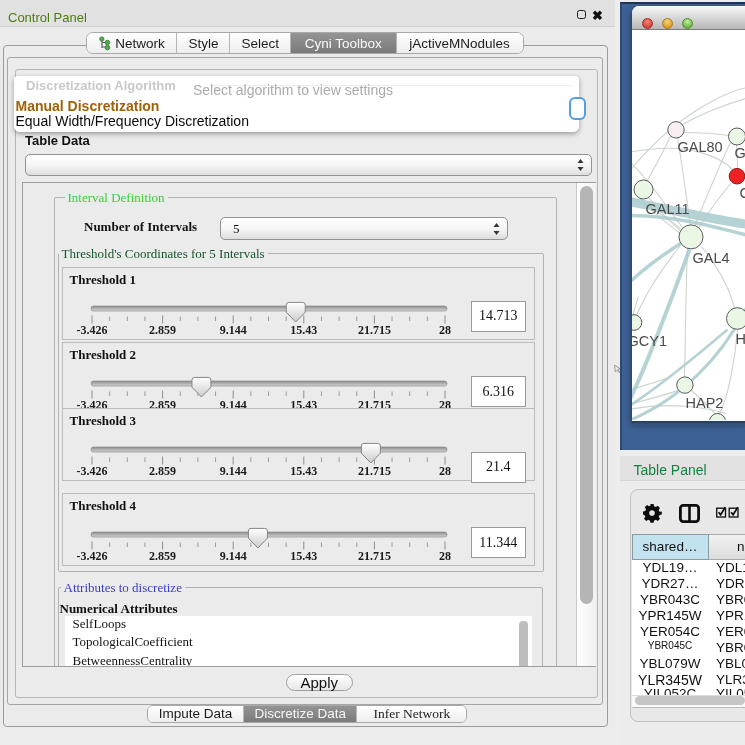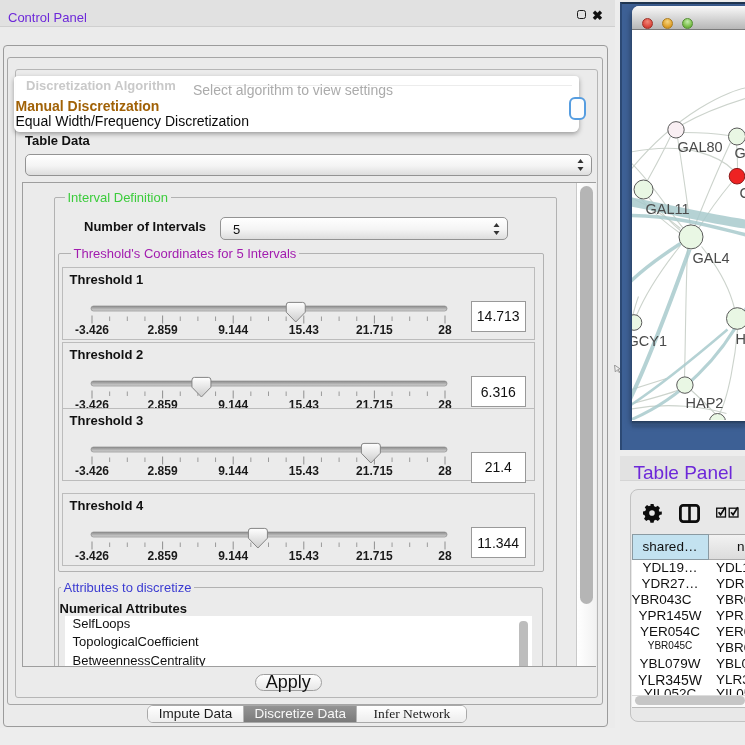--- a/index.html
+++ b/index.html
@@ -1,21 +1,21 @@
 <!DOCTYPE html>
 <html><head><meta charset="utf-8">
 <style>
 html,body{margin:0;padding:0;width:745px;height:745px;overflow:hidden;
  font-family:"Liberation Sans",sans-serif;background:#ededed;}
 *{box-sizing:border-box;}
 .abs{position:absolute;}
 #leftwin{position:absolute;left:0;top:0;width:615px;height:745px;background:#ebebeb;}
 #titlebar{position:absolute;left:0;top:0;width:615px;height:27px;background:#e1e1e1;
  border-bottom:1px solid #cfcfcf;}
-#titlebar .t{position:absolute;left:8px;top:9.5px;font-size:13px;color:#6d28d9;}
+#titlebar .t{position:absolute;left:8px;top:9.5px;font-size:13px;color:#4d7c0f;}
 #flt{position:absolute;left:577px;top:10px;width:9px;height:9px;border:1.6px solid #1a1a1a;border-radius:2.5px;}
 #clo{position:absolute;left:592px;top:7.5px;font-size:13px;font-weight:bold;color:#111;}
 
 .seg{position:absolute;display:flex;border:1px solid #a9a9a9;border-radius:7px;overflow:hidden;
  background:#fff;}
 .seg .s{height:100%;display:flex;align-items:center;justify-content:center;
  font-size:13.5px;color:#1c1c1c;background:linear-gradient(#ffffff,#ededed);
  border-right:1px solid #b5b5b5;}
 .seg .s:last-child{border-right:none;}
 .seg .sel{background:linear-gradient(#949494,#7a7a7a);color:#f8f8f8;}
@@ -41,50 +41,62 @@
 <body>
 <div id="leftwin">
  <div id="titlebar">
       <span class="t">Control Panel</span>
     </div>
  <div id="flt"></div>
     <div id="clo">✖</div>
  <div id="bA"></div>
     <div id="bB"></div>
     <div id="bC"></div>
+ <div class="seg" id="toptabs" style="left:85.5px;top:32.3px;width:438px;height:21.6px;font-size:0;">
+  <div class="s" style="width:91.3px;"><svg width="13" height="15" viewBox="0 0 13 15" style="margin-right:4px;">
+          <path d="M4 3.5 V12 M4 6.5 H9 M4 11 H9" stroke="#5e5e5e" stroke-width="1.2" fill="none"></path>
+          <circle cx="3.8" cy="3" r="2.1" fill="#4eae4e" stroke="#2e7a2e" stroke-width="0.8"></circle>
+          <circle cx="9.4" cy="6.5" r="2.3" fill="#4eae4e" stroke="#2e7a2e" stroke-width="0.8"></circle>
+          <circle cx="9.4" cy="11.6" r="2.3" fill="#4eae4e" stroke="#2e7a2e" stroke-width="0.8"></circle>
+        </svg>Network</div>
+  <div class="s" style="width:53.3px;">Style</div>
+  <div class="s" style="width:60.9px;">Select</div>
+  <div class="s sel" style="width:106px;">Cyni Toolbox</div>
+  <div class="s" style="width:126.5px;">jActiveMNodules</div>
+ </div>
 </div>
 
 <div class="abs" style="left:25px;top:132.5px;font-size:13px;font-weight:bold;color:#111;">Table Data</div>
 <div class="combo" style="left:25px;top:154px;width:567px;height:22px;">
  <svg class="ar" viewBox="0 0 7 12">
       <path d="M3.5 0 L6.5 4 H0.5 Z" fill="#333"></path>
       <path d="M3.5 12 L6.5 8 H0.5 Z" fill="#333"></path>
     </svg>
 </div>
 
 <div class="abs" style="left:21.5px;top:181.5px;width:574px;height:485px;border:1px solid #9e9e9e;"></div>
 <div class="abs" style="left:575.5px;top:182.5px;width:20px;height:483px;background:linear-gradient(to right,#ffffff,#f1f1f1);border-left:1px solid #c9c9c9;"></div>
 <div class="abs" style="left:579.5px;top:186px;width:13px;height:418px;background:#b5b5b5;border-radius:6.5px;"></div>
 
-<div class="abs" id="scrollclip" style="left:22.5px;top:182.5px;width:553px;height:483px;overflow:hidden;">
+<div class="abs" id="scrollclip" style="left:22.5px;top:182.5px;width:553px;height:483px;overflow:hidden;font-family:Liberation Serif, serif;">
 
  <div class="grp" style="left:31px;top:14px;width:503px;height:700px;">
   <span class="gt" style="left:10px;color:#3ccc3c;">Interval Definition</span>
  </div>
  <div class="abs" style="left:61.5px;top:36px;font-size:13px;font-weight:bold;color:#111;">Number of Intervals</div>
  <div class="combo" style="left:197.5px;top:34.5px;width:288px;height:23px;">
   <span class="cv">5</span>
   <svg class="ar" viewBox="0 0 7 12">
         <path d="M3.5 0 L6.5 4 H0.5 Z" fill="#333"></path>
         <path d="M3.5 12 L6.5 8 H0.5 Z" fill="#333"></path>
       </svg>
  </div>
 
  <div class="grp" style="left:35px;top:70.5px;width:486px;height:319px;">
-  <span class="gt" style="left:12px;color:#a21caf;">Threshold's Coordinates for 5 Intervals</span>
+  <span class="gt" style="left:0;color:#14532d;">Threshold's Coordinates for 5 Intervals</span>
  </div>
  <div class="thr" style="left:39px;top:84.0px;">
       <div class="tl">Threshold 1</div>
       <svg width="472" height="73" viewBox="0 0 472 73">
         <defs>
           <linearGradient id="trk1" x1="0" y1="0" x2="0" y2="1">
             <stop offset="0" stop-color="#8a8a8a"></stop>
             <stop offset="1" stop-color="#d6d6d6"></stop>
           </linearGradient>
           <linearGradient id="thm1" x1="0" y1="0" x2="0" y2="1">
@@ -281,23 +293,23 @@
 
 <div class="abs" style="left:13.5px;top:75.5px;width:565px;height:56px;background:rgba(255,255,255,0.97);
  border-radius:4px 4px 6px 6px;box-shadow:0 2px 5px rgba(0,0,0,0.35);"></div>
 <div class="abs" style="left:26px;top:78px;font-size:13px;font-weight:bold;color:#c9c9c9;">Discretization Algorithm</div>
 <div class="abs" style="left:212px;top:84.5px;width:360px;height:1px;background:#ececec;"></div>
 <div class="abs" style="left:193px;top:81.8px;font-size:14px;color:#ababab;">Select algorithm to view settings</div>
 <div class="abs" style="left:15.5px;top:98px;font-size:14px;font-weight:bold;color:#a16207;">Manual Discretization</div>
 <div class="abs" style="left:15.5px;top:112.5px;font-size:14px;color:#0a0a0a;">Equal Width/Frequency Discretization</div>
 <div class="abs" style="left:569px;top:96.5px;width:16.5px;height:23px;border:2.6px solid #569de0;border-radius:6px;background:#fdfdfd;"></div>
 
-<div class="abs" style="left:255px;top:673.5px;width:66.5px;height:17px;border:1px solid #9f9f9f;border-radius:8.5px;
+<div class="abs" style="left:286px;top:673.5px;width:66.5px;height:17px;border:1px solid #9f9f9f;border-radius:8.5px;
  background:linear-gradient(#ffffff,#e7e7e7);display:flex;align-items:center;justify-content:center;
- font-size:18px;color:#111;">Apply</div>
+ font-size:15px;color:#111;">Apply</div>
 
 <div class="seg" id="bottabs" style="left:147px;top:704.5px;width:320.3px;height:18px;border-radius:6px;">
  <div class="s" style="width:96.8px;">Impute Data</div>
  <div class="s sel" style="width:114px;">Discretize Data</div>
  <div class="s" style="width:109.5px;font-family:Liberation Serif, serif;">Infer Network</div>
 </div>
 
 <div class="abs" style="left:620px;top:2px;width:125px;height:448px;background:#3d6095;border-top:2px solid #1f3550;border-left:2px solid #2c4974;"></div>
 <div class="abs" id="macwin" style="left:631.5px;top:6px;width:113.5px;height:415px;border-radius:7px 0 0 0;
  box-shadow:0 3px 6px rgba(0,0,0,0.55);background:#fff;">
@@ -365,21 +377,21 @@
   <text x="735" y="343.5">HI</text>
   <text x="685" y="407">HAP2</text>
  </g>
 </svg>
 
 <svg class="abs" style="left:613px;top:365px;" width="8" height="9" viewBox="0 0 8 9">
  <path d="M1.5,0 L2.3,7 L4,5.3 L6.2,7.7 L7,7 L4.8,4.6 L7,3.8 Z" fill="none" stroke="#9a9a9a" stroke-width="1"></path>
 </svg>
 
 <div class="abs" style="left:620px;top:455.5px;width:125px;height:25.5px;background:#e2e2e2;border-bottom:1px solid #d5d5d5;"></div>
-<div class="abs" style="left:633.5px;top:462px;font-size:19px;color:#6d28d9;">Table Panel</div>
+<div class="abs" style="left:633.5px;top:462px;font-size:14px;color:#15803d;">Table Panel</div>
 <div class="abs" style="left:620px;top:481px;width:125px;height:264px;background:#ececec;"></div>
 <div class="abs" style="left:629.5px;top:489px;width:125px;height:232.5px;background:#e8e8e8;border:1px solid #c2c2c2;border-radius:8px;"></div>
 
 <svg class="abs" style="left:643px;top:504px;" width="19" height="19" viewBox="0 0 19 19">
  <path fill="#0d0d0d" d="M7.4,0 h3.2 l0.45,2.3 a6.8,6.8 0 0 1 1.75,0.75 l1.95,-1.3 2.25,2.25 -1.3,1.95 a6.8,6.8 0 0 1 0.75,1.75 L18.8,7.4 v3.2 l-2.3,0.45 a6.8,6.8 0 0 1 -0.75,1.75 l1.3,1.95 -2.25,2.25 -1.95,-1.3 a6.8,6.8 0 0 1 -1.75,0.75 L10.6,18.8 H7.4 l-0.45,-2.3 a6.8,6.8 0 0 1 -1.75,-0.75 l-1.95,1.3 -2.25,-2.25 1.3,-1.95 a6.8,6.8 0 0 1 -0.75,-1.75 L0,10.6 V7.4 l2.3,-0.45 a6.8,6.8 0 0 1 0.75,-1.75 L1.75,3.25 4,1 5.95,2.3 a6.8,6.8 0 0 1 1.75,-0.75 Z M9,6.2 a2.8,2.8 0 1 0 0,5.6 2.8,2.8 0 0 0 0,-5.6 Z"></path>
 </svg>
 <svg class="abs" style="left:679px;top:503.5px;" width="21" height="19" viewBox="0 0 21 19">
  <rect x="1.4" y="1.4" width="18.2" height="16.2" rx="2.8" fill="none" stroke="#0d0d0d" stroke-width="2.8"></rect>
  <line x1="10.5" y1="1.5" x2="10.5" y2="17.5" stroke="#0d0d0d" stroke-width="2.6"></line>
 </svg>
@@ -392,21 +404,21 @@
 
 <div class="abs" style="left:631.5px;top:533.5px;width:113.5px;height:173.5px;background:#fff;"></div>
 <div class="abs" style="left:631.5px;top:533.5px;width:77px;height:26px;background:#c3e2f0;border:1px solid #8a9aa2;
  display:flex;align-items:center;justify-content:center;font-size:13.5px;color:#111;">shared…</div>
 <div class="abs" style="left:708.5px;top:533.5px;width:37px;height:26px;background:linear-gradient(#f2f2f2,#dcdcdc);border:1px solid #aaa;border-left:none;"></div>
 <div class="abs" style="left:737px;top:539px;font-size:13.5px;color:#111;">name</div>
 <div class="abs" style="left:631.5px;top:560.0px;width:77px;text-align:center;font-size:13.5px;color:#111;">YDL19…</div>
 <div class="abs" style="left:716px;top:560.0px;font-size:13.5px;color:#111;">YDL19</div>
 <div class="abs" style="left:631.5px;top:576.0px;width:77px;text-align:center;font-size:13.5px;color:#111;">YDR27…</div>
 <div class="abs" style="left:716px;top:576.0px;font-size:13.5px;color:#111;">YDR27</div>
-<div class="abs" style="left:631.5px;top:592.0px;width:77px;text-align:left;font-size:13.5px;color:#111;">YBR043C</div>
+<div class="abs" style="left:631.5px;top:592.0px;width:77px;text-align:center;font-size:13.5px;color:#111;">YBR043C</div>
 <div class="abs" style="left:716px;top:592.0px;font-size:13.5px;color:#111;">YBR04</div>
 <div class="abs" style="left:631.5px;top:608.0px;width:77px;text-align:center;font-size:13.5px;color:#111;">YPR145W</div>
 <div class="abs" style="left:716px;top:608.0px;font-size:13.5px;color:#111;">YPR14</div>
 <div class="abs" style="left:631.5px;top:623.5px;width:77px;text-align:center;font-size:13.5px;color:#111;">YER054C</div>
 <div class="abs" style="left:716px;top:623.5px;font-size:13.5px;color:#111;">YER05</div>
 <div class="abs" style="left:631.5px;top:639.5px;width:77px;text-align:center;font-size:10px;color:#111;">YBR045C</div>
 <div class="abs" style="left:716px;top:639.5px;font-size:13.5px;color:#111;">YBR04</div>
 <div class="abs" style="left:631.5px;top:655.5px;width:77px;text-align:center;font-size:13.5px;color:#111;">YBL079W</div>
 <div class="abs" style="left:716px;top:655.5px;font-size:13.5px;color:#111;">YBL07</div>
 <div class="abs" style="left:631.5px;top:671.5px;width:77px;text-align:center;font-size:14px;color:#111;">YLR345W</div>

